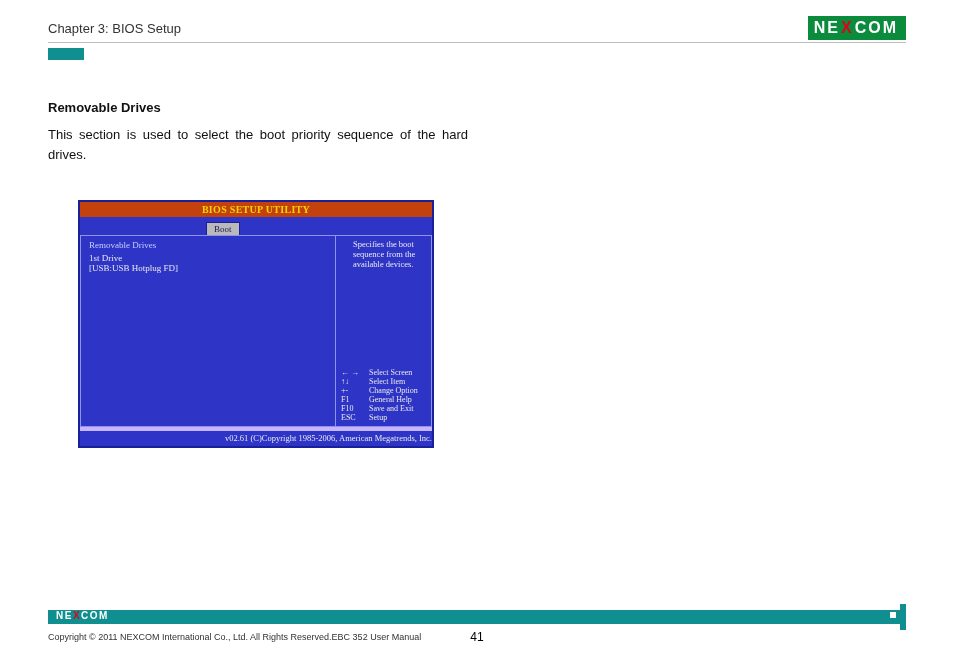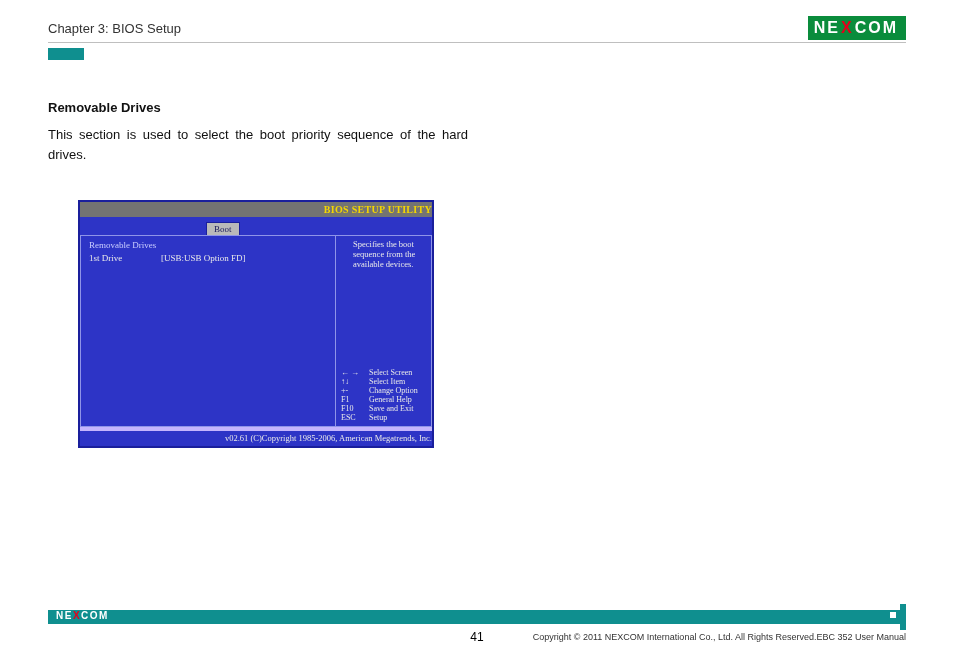--- a/index.html
+++ b/index.html
@@ -17,42 +17,42 @@
   
   .left-tab { position: absolute; top: 48px; left: 48px; width: 36px; height: 12px; background: #0f8f8f; }
 
   
   .content { position: absolute; top: 100px; left: 48px; width: 420px; }
   .section-title { font-size: 13px; font-weight: bold; color: #111; }
   .section-desc { font-size: 13px; color: #111; line-height: 1.55; text-align: justify; margin-top: 10px; }
 
   
   .bios { position: absolute; top: 200px; left: 78px; width: 356px; border: 2px solid #1a1f9c; background: #2d34c6; font-family: "Times New Roman", Times, serif; }
-  .bios-title { background: #737373; color: #f5d700; font-weight: bold; font-size: 10px; text-align: right; padding: 2px 0; letter-spacing: .3px; }
+  .bios-title { background: #c2410c; color: #f5d700; font-weight: bold; font-size: 10px; text-align: center; padding: 2px 0; letter-spacing: .3px; }
   .bios-tabs { background: #2d34c6; padding: 0 0 0 90px; }
   .bios-tab { display: inline-block; background: #b9b9b9; color: #1a1a5c; font-size: 9px; padding: 1px 7px; border: 1px solid #1a1f9c; border-bottom: none; position: relative; top: 1px; margin-left: 36px; }
   .bios-body { display: flex; border: 1px solid #8f94e8; }
   .bios-left { flex: 1; background: #2d34c6; color: #fff; padding: 4px 8px; min-height: 190px; border-right: 1px solid #8f94e8; }
   .bios-left-title { color: #c9ccff; font-size: 9px; margin-bottom: 3px; }
-  .bios-row { color: #e9e9e9; font-size: 9px; display: flex; }
+  .bios-row { color: #e9e9e9; font-size: 9px; display: flex; flex-direction: column; }
   .bios-row .k { width: 72px; }
   .bios-row .v { color: #e9e9e9; }
   .bios-right { width: 95px; background: #2d34c6; color: #fff; padding: 4px 5px; display: flex; flex-direction: column; justify-content: space-between; }
   .bios-help-top { font-size: 8.5px; color: #e9e9e9; line-height: 1.15; margin-left: 12px; }
   .bios-keylist { font-size: 8px; color: #e9e9e9; }
   .bios-keylist div { display: flex; }
   .bios-keylist .kk { width: 28px; color: #e9e9e9; }
   .bios-footer { background: #2d34c6; border-top: 4px solid #c4b5fd; text-align: right; color: #e9e9e9; font-size: 8.5px; padding: 2px 0 3px 0; }
 
   
   .footer-rule { position: absolute; bottom: 48px; left: 48px; right: 48px; height: 14px; background: #0f8f8f; }
   .footer-rule::after { content: ""; position: absolute; right: 10px; top: 2px; width: 6px; height: 6px; background: #fff; box-shadow: 0 8px 0 -2px #0f8f8f; } 
   .footer-logo { position: absolute; left: 4px; top: 0px; height: 14px; display: flex; align-items: flex-start; }
   .footer-logo .txt { background: transparent; color: #fff; font-weight: bold; font-size: 10px; letter-spacing: 1.5px; padding: 0 4px; }
-  .footer-text { position: absolute; bottom: 30px; left: 48px; right: 48px; display: flex; justify-content: flex-end; font-size: 9px; color: #333; }
+  .footer-text { position: absolute; bottom: 30px; left: 48px; right: 48px; display: flex; justify-content: flex-start; font-size: 9px; color: #333; }
   .page-num { position: absolute; bottom: 28px; left: 0; right: 0; text-align: center; font-weight: normal; font-size: 12px; color: #000; }
   .deco-dots { position: absolute; right: 48px; bottom: 48px; width: 18px; height: 14px; }
   .deco-dots span { position: absolute; background: #0f8f8f; }
   .deco-dots .a { right: 0; top: -6px; width: 6px; height: 6px; }
   .deco-dots .b { right: 0; bottom: -6px; width: 6px; height: 6px; }
 </style>
 </head>
 <body>
 
 <div class="page">
@@ -78,21 +78,21 @@
   <div class="bios">
     <div class="bios-title">BIOS SETUP UTILITY</div>
     <div class="bios-tabs">
       <span class="bios-tab">Boot</span>
     </div>
     <div class="bios-body">
       <div class="bios-left">
         <div class="bios-left-title">Removable Drives</div>
         <div class="bios-row">
           <span class="k">1st Drive</span>
-          <span class="v">[USB:USB Option FD]</span>
+          <span class="v">[USB:USB Hotplug FD]</span>
         </div>
       </div>
       <div class="bios-right">
         <div class="bios-help-top">Specifies the boot sequence from the available devices.</div>
         <div class="bios-keylist">
           <div>
               <span class="kk">← →</span>
               <span>Select Screen</span>
             </div>
           <div>

